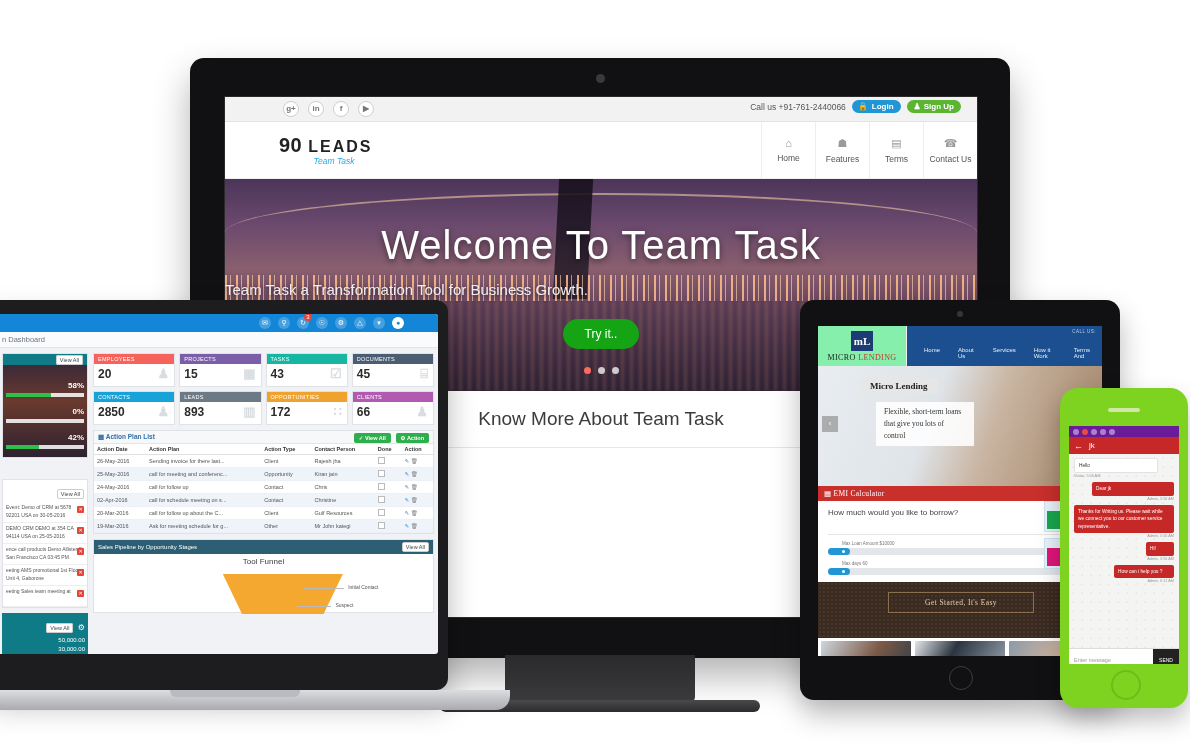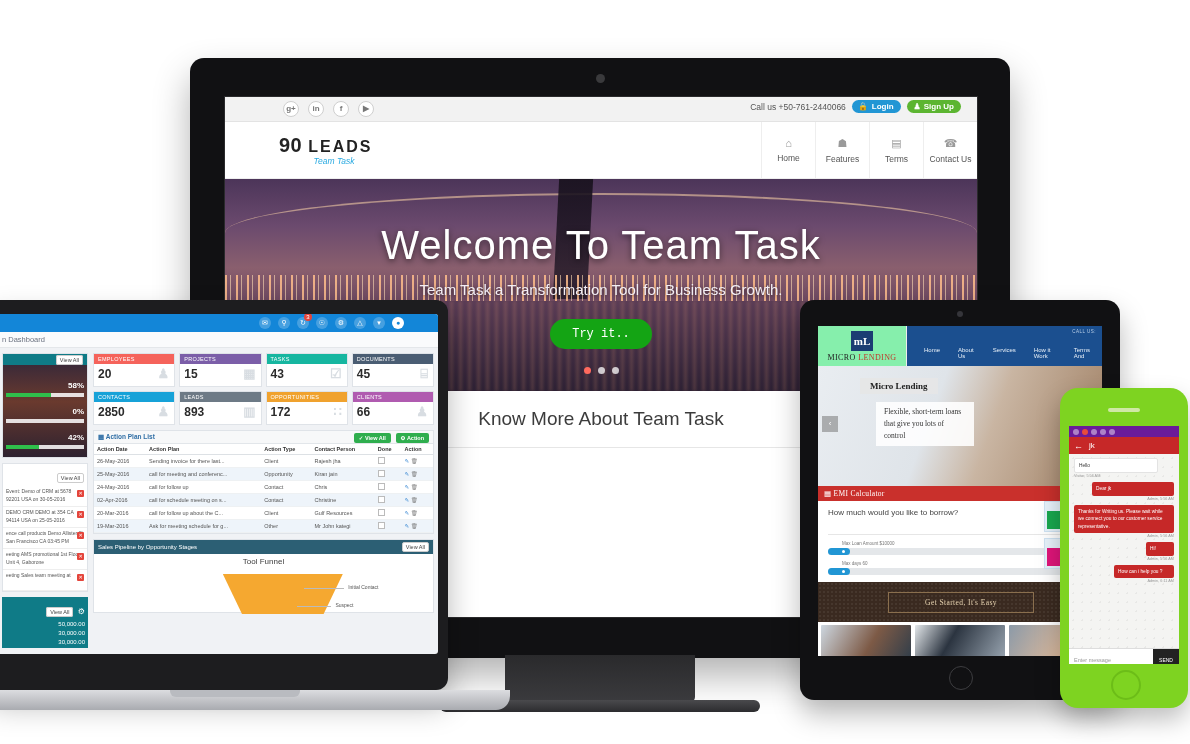--- a/index.html
+++ b/index.html
@@ -58,26 +58,26 @@
         background:repeating-linear-gradient(90deg,rgba(255,170,120,.18) 0 3px,transparent 3px 9px);
         filter:blur(1.5px);}
   .hero .bridge{position:absolute;left:44%;top:0;width:34px;height:120px;
         background:linear-gradient(180deg,rgba(25,18,30,.92),rgba(30,22,36,.75));
         transform:skewX(-3deg);}
   .hero .cable{position:absolute;left:0;right:0;top:14px;height:38px;
         border-top:2px solid rgba(255,215,170,.55);border-radius:50%/100% 100% 0 0;}
   .hero h1{margin:0;position:absolute;left:0;right:0;top:44px;text-align:center;
         color:#fff;font-size:40px;font-weight:normal;letter-spacing:1px;
         text-shadow:0 2px 6px rgba(0,0,0,.55);}
-  .hero .sub{position:absolute;left:0;right:0;top:102px;text-align:center;color:#f3eef5;
+  .hero .sub{position:absolute;left:0;right:0;top:102px;color:#f3eef5;
         font-size:15px;text-shadow:0 1px 4px rgba(0,0,0,.6);}
   .hero .btns{position:absolute;left:0;right:0;top:140px;display:flex;
         justify-content:center;gap:18px;}
   .hbtn{border-radius:18px;padding:8px 22px;font-size:12px;color:#fff;}
-  .hbtn.g{background:#14a414;font-family:Liberation Mono, monospace;}
+  .hbtn.g{background:#14a414;}
   .hbtn.r{background:#fd675f;}
   .hero .dots{position:absolute;left:0;right:0;top:188px;display:flex;justify-content:center;gap:7px;}
   .hero .dots i{width:7px;height:7px;border-radius:50%;background:#fff;opacity:.75;display:block;}
   .hero .dots i.on{background:#ff6a5e;opacity:1;}
   .knowmore{height:56px;display:flex;align-items:center;justify-content:center;
         background:#fff;font-size:19px;color:#3c3c3c;border-bottom:1px solid #e6e6e6;}
 
   
   #laptop{left:-12px;top:300px;width:460px;height:390px;background:#1d1d1f;
         border-radius:12px;box-shadow:0 16px 30px rgba(0,0,0,.28);}
@@ -93,21 +93,21 @@
   .dash-top .ic{width:12px;height:12px;border-radius:50%;background:rgba(255,255,255,.22);
         color:#fff;font-size:7px;line-height:12px;text-align:center;position:relative;}
   .dash-top .ic.badge:after{content:"3";position:absolute;right:-3px;top:-4px;background:#e4453b;
         border-radius:50%;width:8px;height:8px;font-size:6px;line-height:8px;}
   .dash-top .ic.chat{background:#fff;color:#1386d8;}
   .dash-crumb{height:15px;background:#fafbfc;border-bottom:1px solid #e4e7ea;
         font-size:7.5px;color:#6b7280;line-height:15px;padding-left:4px;}
   .dash-body{display:flex;gap:5px;padding:5px 4px;}
   .dash-left{width:86px;flex:none;}
   .dash-right{flex:1;}
-  .card{background:#fff;border:1px solid #dfe3e8;margin-bottom:5px;}
+  .card{background:#fff;border:1px solid #dfe3e8;margin-bottom:21px;}
   .card-h{font-size:6.5px;padding:2px 4px;display:flex;justify-content:space-between;
         align-items:center;color:#fff;}
   .btn-xs{font-size:5.5px;background:#fff;color:#444;border:1px solid #ccc;border-radius:2px;padding:1px 3px;}
   .photo-widget{height:92px;background:linear-gradient(180deg,#3c2a38,#6a3a2e 40%,#2e2230);
         position:relative;}
   .photo-widget .row{position:absolute;right:3px;color:#fff;font-size:8px;font-weight:bold;}
   .photo-widget .bar{position:absolute;left:3px;right:3px;height:4px;background:rgba(255,255,255,.85);}
   .photo-widget .bar i{display:block;height:100%;background:#2fbf4b;}
   .list-widget{background:#fff;border:1px solid #dfe3e8;}
   .levent{font-size:5px;color:#555;border-bottom:1px solid #eee;padding:2px 3px;
@@ -194,21 +194,21 @@
   .emi-lab{font-size:4.5px;color:#777;margin:6px 0 2px 14px;}
   .slider{height:7px;background:#e4e7ea;border-radius:4px;position:relative;}
   .slider i{position:absolute;left:0;top:0;width:22px;height:7px;background:#2196d4;
         border-radius:4px;display:block;}
   .slider i:after{content:"";position:absolute;right:5px;top:2px;width:3px;height:3px;
         border-radius:50%;background:#fff;}
   .emi-side{position:absolute;right:6px;top:0;width:52px;}
   .emi-side .bx{background:#e8f3fb;border:1px solid #cfe3f3;margin-bottom:6px;padding:2px;}
   .emi-side .bx .cap{font-size:4px;color:#4a7fae;text-align:center;}
   .emi-side .bx .sq{height:18px;margin-top:2px;}
-  .ml-cta{height:40px;background:#3a2a20;position:relative;
+  .ml-cta{height:56px;background:#3a2a20;position:relative;
         background-image:radial-gradient(rgba(255,255,255,.06) 1px,transparent 1px);
         background-size:4px 4px;}
   .ml-cta .b{position:absolute;left:50%;margin-left:-72px;top:10px;width:144px;height:19px;
         border:1px solid #8a6f4e;color:#e6d3b0;font-size:7.5px;text-align:center;line-height:19px;
         font-family:"Liberation Serif",serif;letter-spacing:.4px;}
   .ml-thumbs{height:36px;display:flex;gap:4px;padding:3px;background:#fff;}
   .ml-thumbs div{flex:1;border-radius:1px;}
 
   
   #phone{left:1060px;top:388px;width:128px;height:320px;background:#7ed321;
@@ -247,21 +247,21 @@
   <div class="frame" id="monitor">
     <div class="bezel-cam"></div>
     <div class="screen" id="monitor-screen">
 
       <div class="site-social">
         <div class="soc">g+</div>
         <div class="soc">in</div>
         <div class="soc">f</div>
         <div class="soc">▶</div>
         <div class="site-topright">
-          <span>Call us +50-761-2440066</span>
+          <span>Call us +91-761-2440066</span>
           <span class="pill blue">
             <span>🔒</span>
             <span>Login</span>
           </span>
           <span class="pill green">
             <span>♟</span>
             <span>Sign Up</span>
           </span>
         </div>
       </div>

